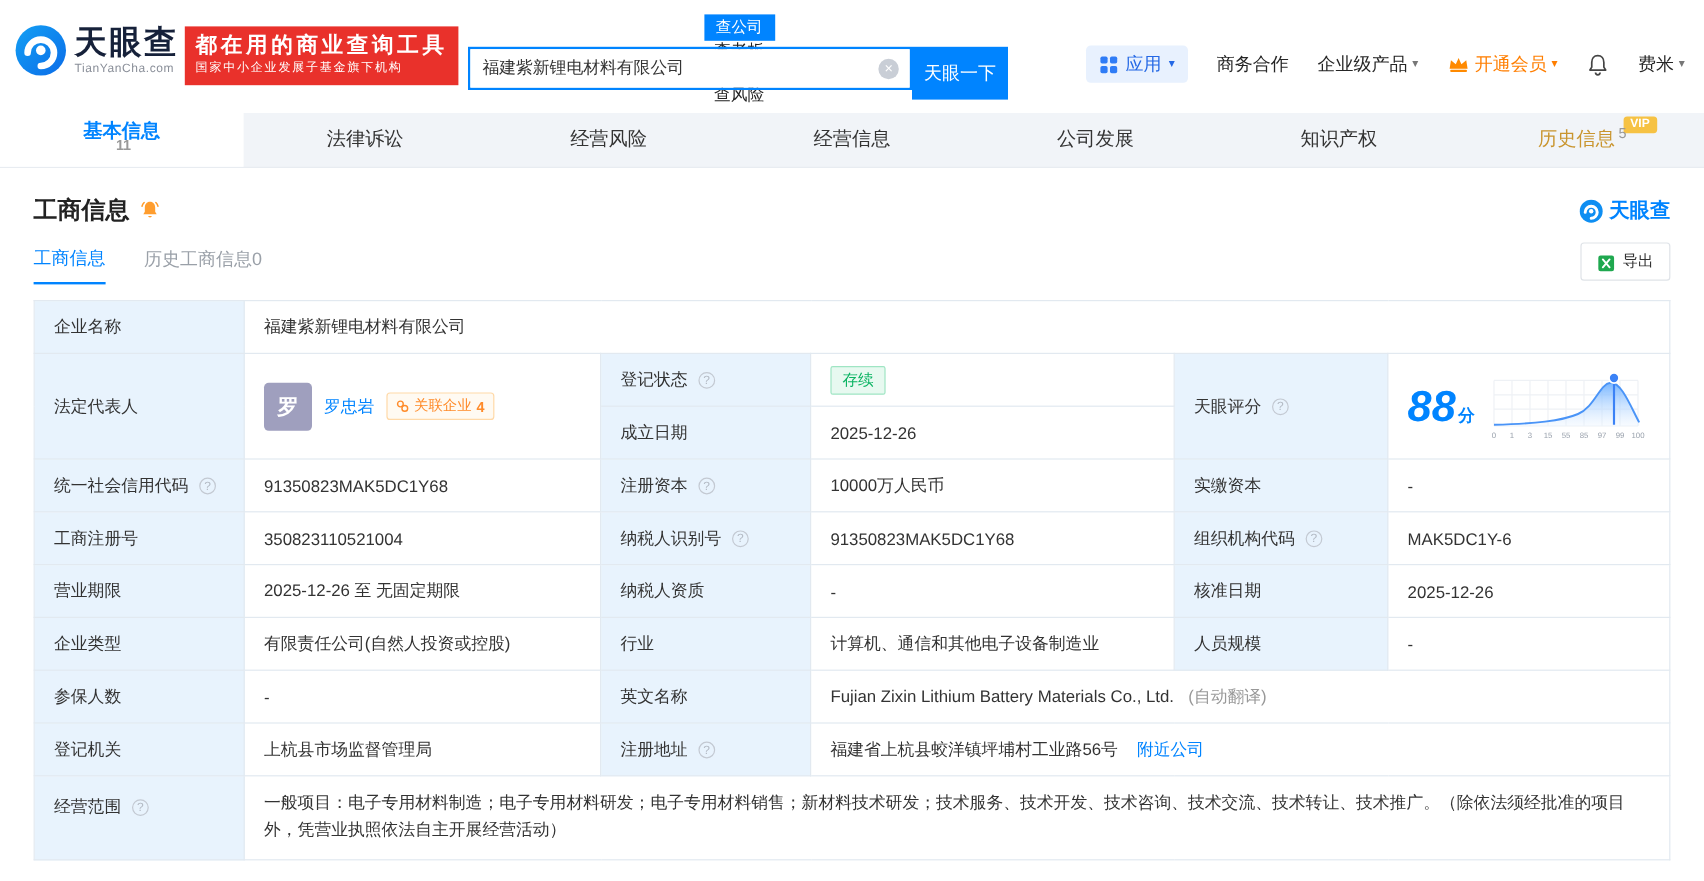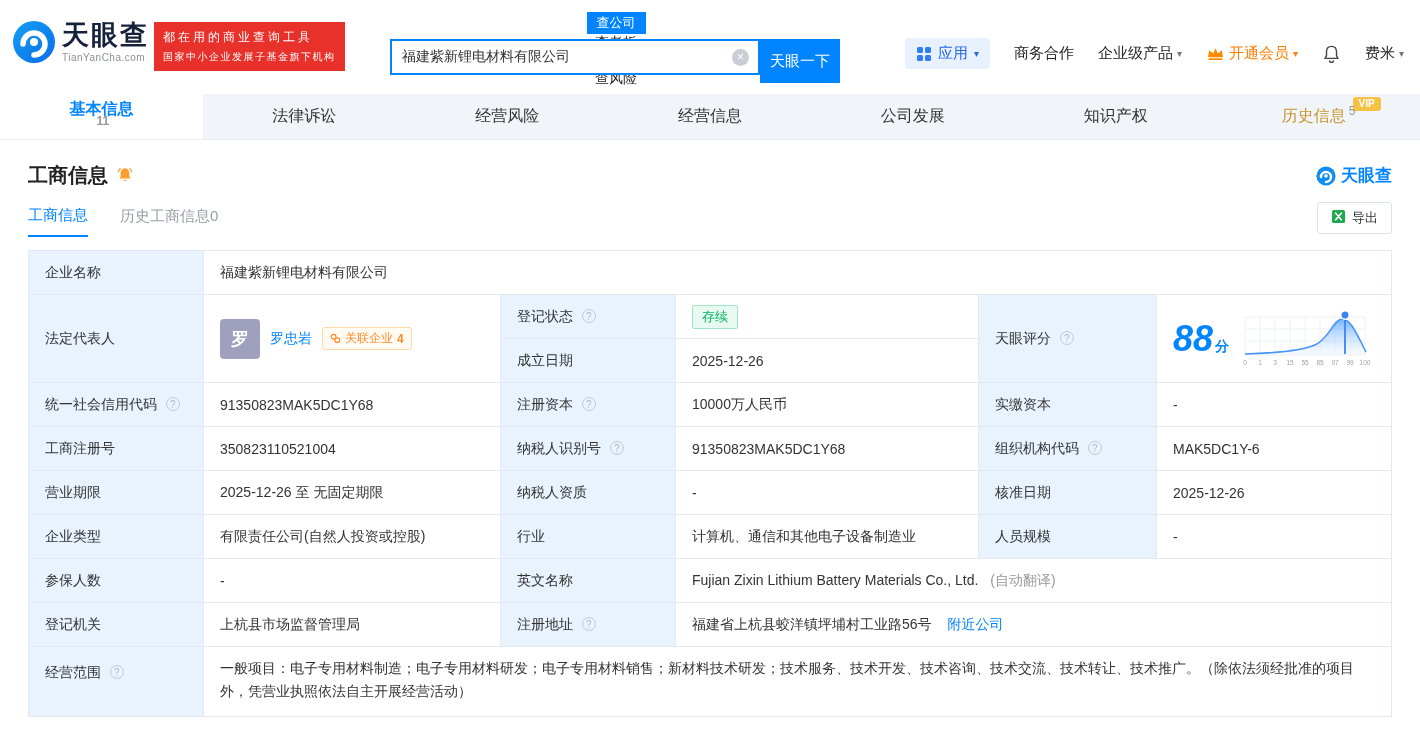--- a/index.html
+++ b/index.html
@@ -7,21 +7,21 @@
     font-family:"Liberation Sans","DejaVu Sans",sans-serif; color:#333; }
 
   
   .topbar { position:relative; height:94px; background:#fff; }
 
   .logo { position:absolute; left:12px; top:20px; display:flex; align-items:center; gap:6px; cursor:pointer; }
   .logo-cn { font-size:27px; font-weight:bold; color:#16213a; letter-spacing:2px; line-height:1; }
   .logo-en { font-size:10px; color:#8a8f99; margin-top:3px; letter-spacing:.5px; }
 
   .promo { position:absolute; left:154px; top:22px; background:#e9312b; color:#fff; padding:5px 9px; }
-  .promo1 { font-size:12px; font-weight:normal; letter-spacing:3px; line-height:21px; }
+  .promo1 { font-size:18px; font-weight:bold; letter-spacing:3px; line-height:21px; }
   .promo2 { font-size:10px; letter-spacing:1.5px; line-height:18px; }
 
   .search-area { position:absolute; left:390px; top:12px; width:452px; }
   .search-tabs { display:flex; align-items:center; height:22px;flex-direction:column; }
   .stab { font-size:14px; color:#222; cursor:pointer; }
   .stab.active { background:#0084ff; color:#fff; font-size:13px; padding:2px 10px; }
   .search-row { display:flex; margin-top:5px; }
   .search-box { position:relative; width:370px; height:36px; border:2px solid #0084ff; background:#fff; }
   .search-box input { width:100%; height:100%; border:none; outline:none; padding:0 34px 0 10px; font-size:14px; color:#333;
       font-family:"Liberation Sans","DejaVu Sans",sans-serif; }
@@ -54,21 +54,21 @@
   .section-head { margin-top:22px; display:flex; align-items:center; position:relative; height:26px; }
   .section-title { font-size:20px; font-weight:bold; color:#222; }
   .sec-bell { margin-left:8px; cursor:pointer; display:flex; }
   .watermark { position:absolute; right:0; top:2px; display:flex; align-items:center; gap:5px; }
   .watermark .wm-txt { font-size:17px; font-weight:bold; color:#0084ff; }
 
   .subtab-row { margin-top:16px; display:flex; align-items:center; position:relative; height:34px; }
   .subtab { font-size:15px; margin-right:32px; cursor:pointer; padding-bottom:10px; }
   .subtab.active { color:#0084ff; border-bottom:2px solid #0084ff; }
   .subtab.inactive { color:#9aa0a8; }
-  .export-btn { position:absolute; right:0; top:-2px; display:flex; align-items:flex-start; gap:6px; border:1px solid #dfe3e8;
+  .export-btn { position:absolute; right:0; top:-2px; display:flex; align-items:flex-end; gap:6px; border:1px solid #dfe3e8;
       background:#fff; border-radius:3px; padding:6px 13px; font-size:13px; color:#333; cursor:pointer; }
 
   
   .info-table { width:100%; margin-top:12px; border-collapse:collapse; table-layout:fixed; font-size:14px; }
   .info-table td { border:1px solid #e2e9f0; height:44px; padding:0 16px; vertical-align:middle; }
   td.lbl { background:#e8f3fd; color:#333; }
   td.val { background:#fff; color:#333; }
   .q { display:inline-block; width:14px; height:14px; border:1px solid #c3c9d2; border-radius:50%; color:#b3bac4;
       font-size:10px; line-height:13px; text-align:center; margin-left:5px; vertical-align:1px; cursor:pointer; }
   .tall td { height:70px; padding-top:10px; padding-bottom:10px; line-height:1.65; vertical-align:top; }

